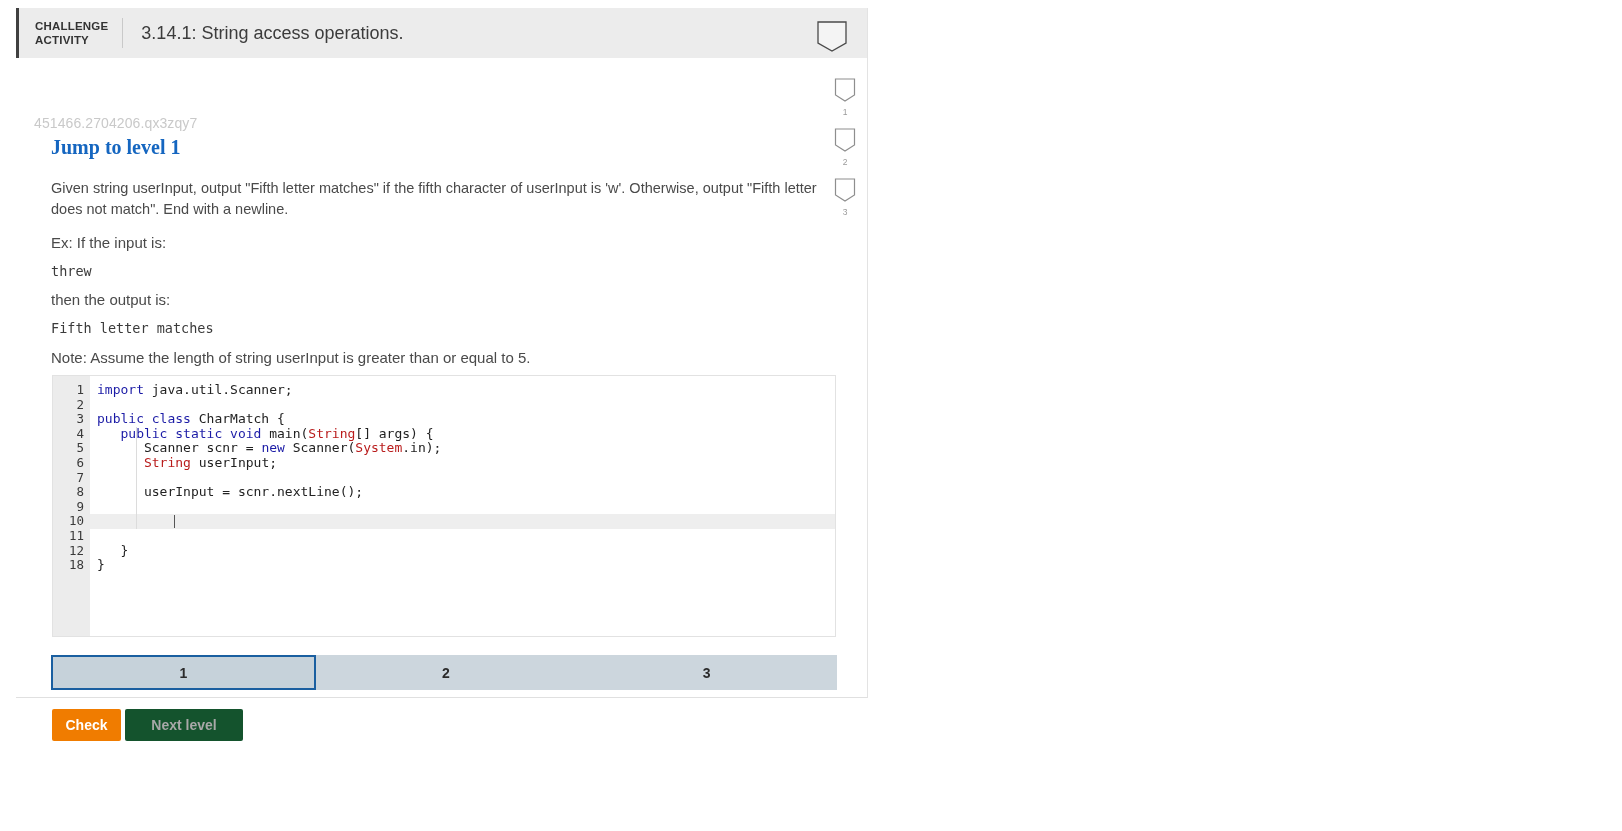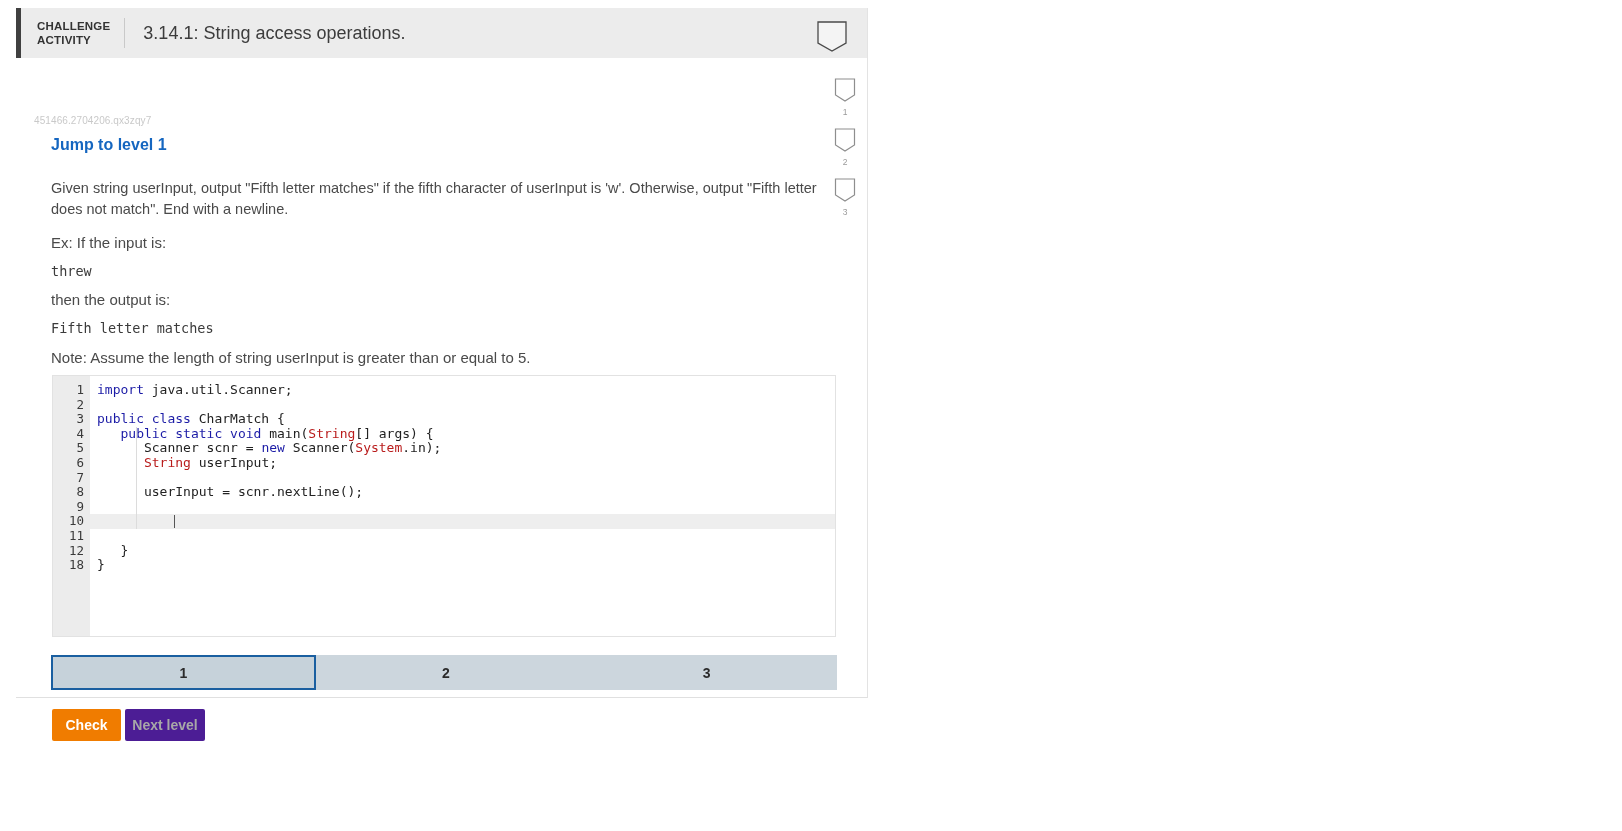--- a/index.html
+++ b/index.html
@@ -27,21 +27,21 @@
     border-bottom: 1px solid #e0e0e0;
     box-sizing: border-box;
   }
 
   
   .act-header {
     display: flex;
     align-items: stretch;
     height: 50px;
     background: #ececec;
-    border-left: 5px solid #404040;
+    border-left: 3px solid #404040;
     box-sizing: border-box;
     position: relative;
   }
   .act-header-label {
     display: flex;
     flex-direction: column;
     justify-content: center;
     padding: 0 14px 0 16px;
     font-size: 11.5px;
     font-weight: bold;
@@ -76,34 +76,35 @@
   
   .act-body {
     position: relative;
     padding: 0 0 0 0;
   }
 
   .act-id {
     position: absolute;
     left: 18px;
     top: 57px;
-    font-size: 10px;
+    font-size: 14px;
     color: #c9c9c9;
     letter-spacing: 0.1px;
   }
 
   .jump-link {
     position: absolute;
     left: 35px;
     top: 78px;
-    font-size: 16px;
+    font-size: 20px;
     font-weight: bold;
     color: #1566c0;
     text-decoration: none;
     cursor: pointer;
+    font-family: Liberation Serif, serif;
   }
 
   .prompt-text {
     position: absolute;
     left: 35px;
     top: 120px;
     width: 790px;
     font-size: 14.5px;
     color: #4a4a4a;
     line-height: 21px;
@@ -242,23 +243,23 @@
     cursor: pointer;
     height: 32px;
     box-sizing: border-box;
   }
   .btn-check {
     background: #f07c00;
     color: #ffffff;
     width: 69px;
   }
   .btn-next {
-    background: #4c1d95;
+    background: #14532d;
     color: #a8a8a8;
-    width: 80px;
+    width: 118px;
     cursor: default;
   }
 
   
   .rail {
     position: absolute;
     left: 827px;
     top: 78px;
     width: 36px;
   }

